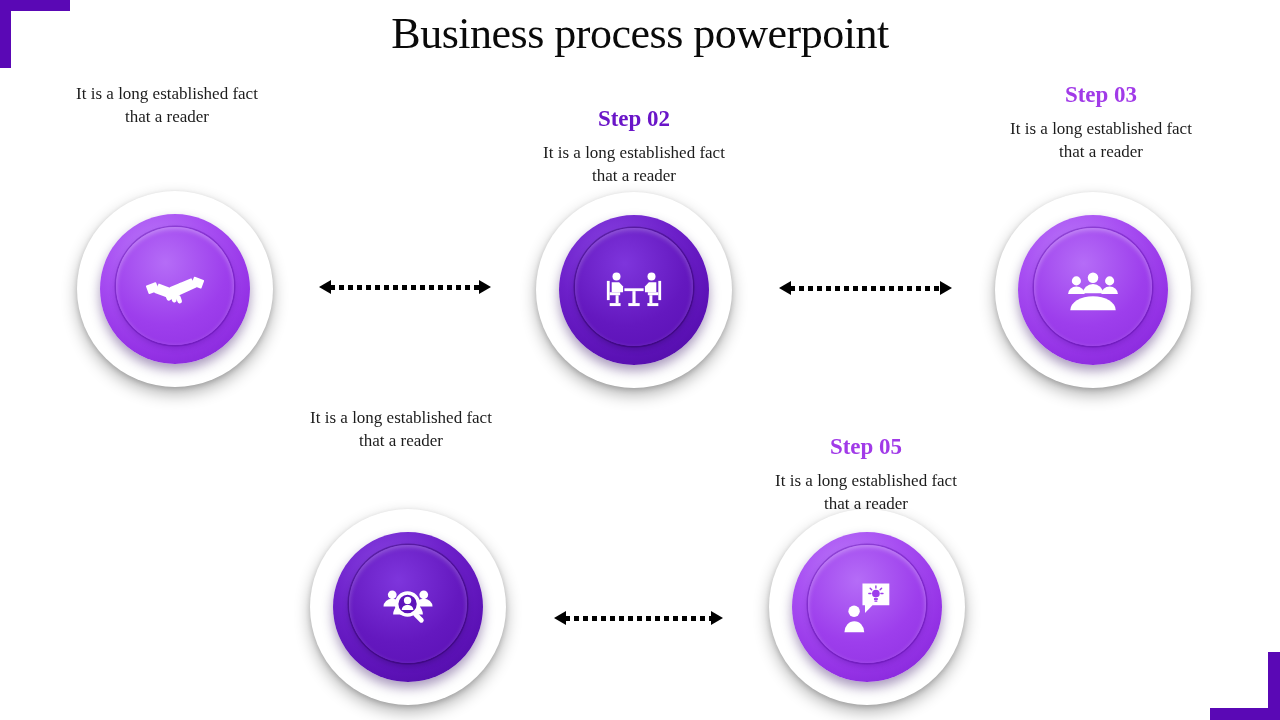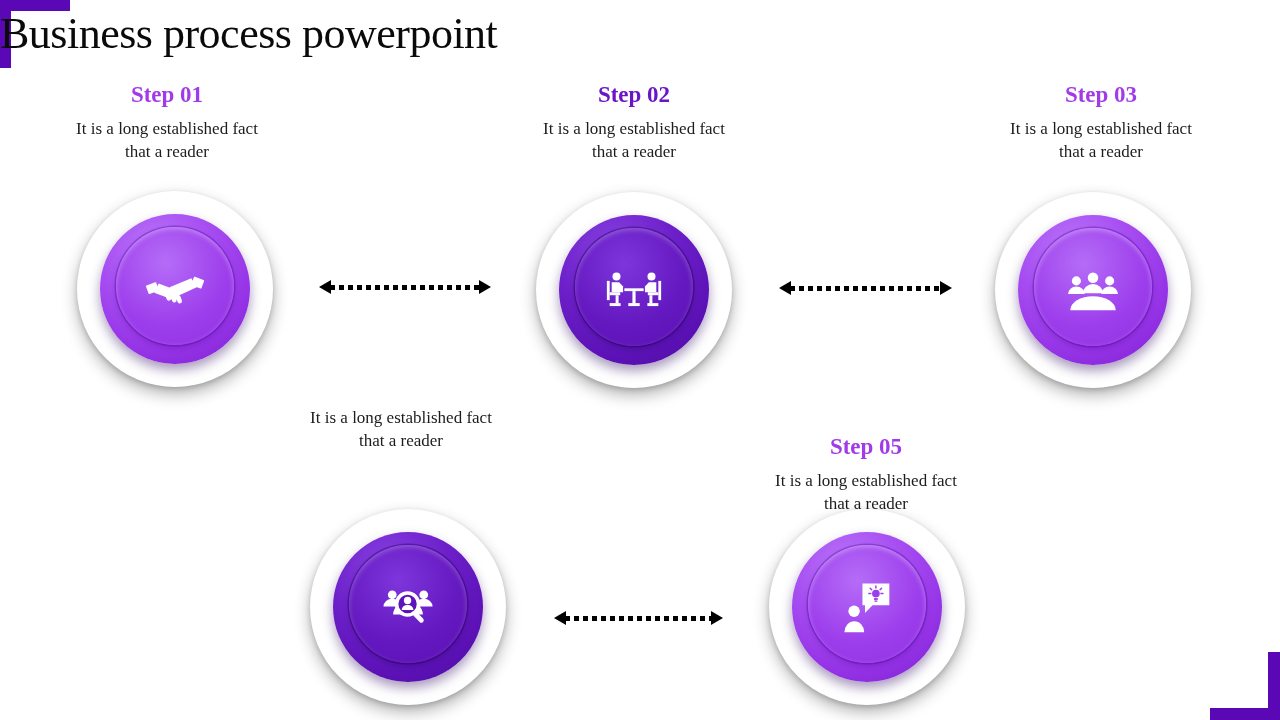--- a/index.html
+++ b/index.html
@@ -8,32 +8,32 @@
 
   .slide { position:absolute; inset:0; background:#fff; }
 
   
   .corner { position:absolute; background:var(--corner-accent,#5a08b5); }
   .tl-h { left:0; top:0; width:70px; height:11px; }
   .tl-v { left:0; top:0; width:11px; height:68px; }
   .br-h { right:0; bottom:0; width:70px; height:12px; }
   .br-v { right:0; bottom:0; width:12px; height:68px; }
 
-  .title { position:absolute; top:8px; left:0; right:0; 
+  .title { position:absolute; top:8px; left:0; right:0; text-align:center;
            font-size:44px; font-weight:400; letter-spacing:-0.5px; color:var(--title-text,#0a0a0a); }
 
   .step { position:absolute; width:240px; text-align:center; }
   .step-1 { left:47px;  top:82px; }
   .step-2 { left:514px; top:82px; }
   .step-3 { left:981px; top:82px; }
   .step-4 { left:281px; top:406px; }
   .step-5 { left:746px; top:406px;margin-top:28px; }
   .step-label { font-size:23px; font-weight:700; margin-bottom:9px; }
   .step-label.light { color:var(--heading-light,#a13ae8); }
-  .step-label.dark  { color:var(--heading-dark,#6a15c8); }
+  .step-label.dark  { color:var(--heading-dark,#6a15c8);margin-top:24px; }
   .step-desc { font-size:17px; line-height:1.38; color:var(--body-text,#1c1c1c);
                max-width:192px; margin:0 auto;text-align:center; }
 
   
   .circle { position:absolute; width:196px; height:196px; border-radius:50%; background:#fff;
             box-shadow:0 7px 16px rgba(0,0,0,.30), 0 2px 5px rgba(0,0,0,.16);
             display:flex; align-items:center; justify-content:center; }
   .c1 { left:77px;  top:191px; }
   .c2 { left:536px; top:192px; }
   .c3 { left:995px; top:192px; }
@@ -72,21 +72,20 @@
 <div class="slide">
 
   <div class="corner tl-h"></div>
   <div class="corner tl-v"></div>
   <div class="corner br-h"></div>
   <div class="corner br-v"></div>
 
   <h1 class="title">Business process powerpoint</h1>
 
   <section class="step step-1">
-    <h2 class="step-label light">Step 01</h2>
     <p class="step-desc">It is a long established fact that a reader</p>
   </section>
   <section class="step step-2">
     <h2 class="step-label dark">Step 02</h2>
     <p class="step-desc">It is a long established fact that a reader</p>
   </section>
   <section class="step step-3">
     <h2 class="step-label light">Step 03</h2>
     <p class="step-desc">It is a long established fact that a reader</p>
   </section>

